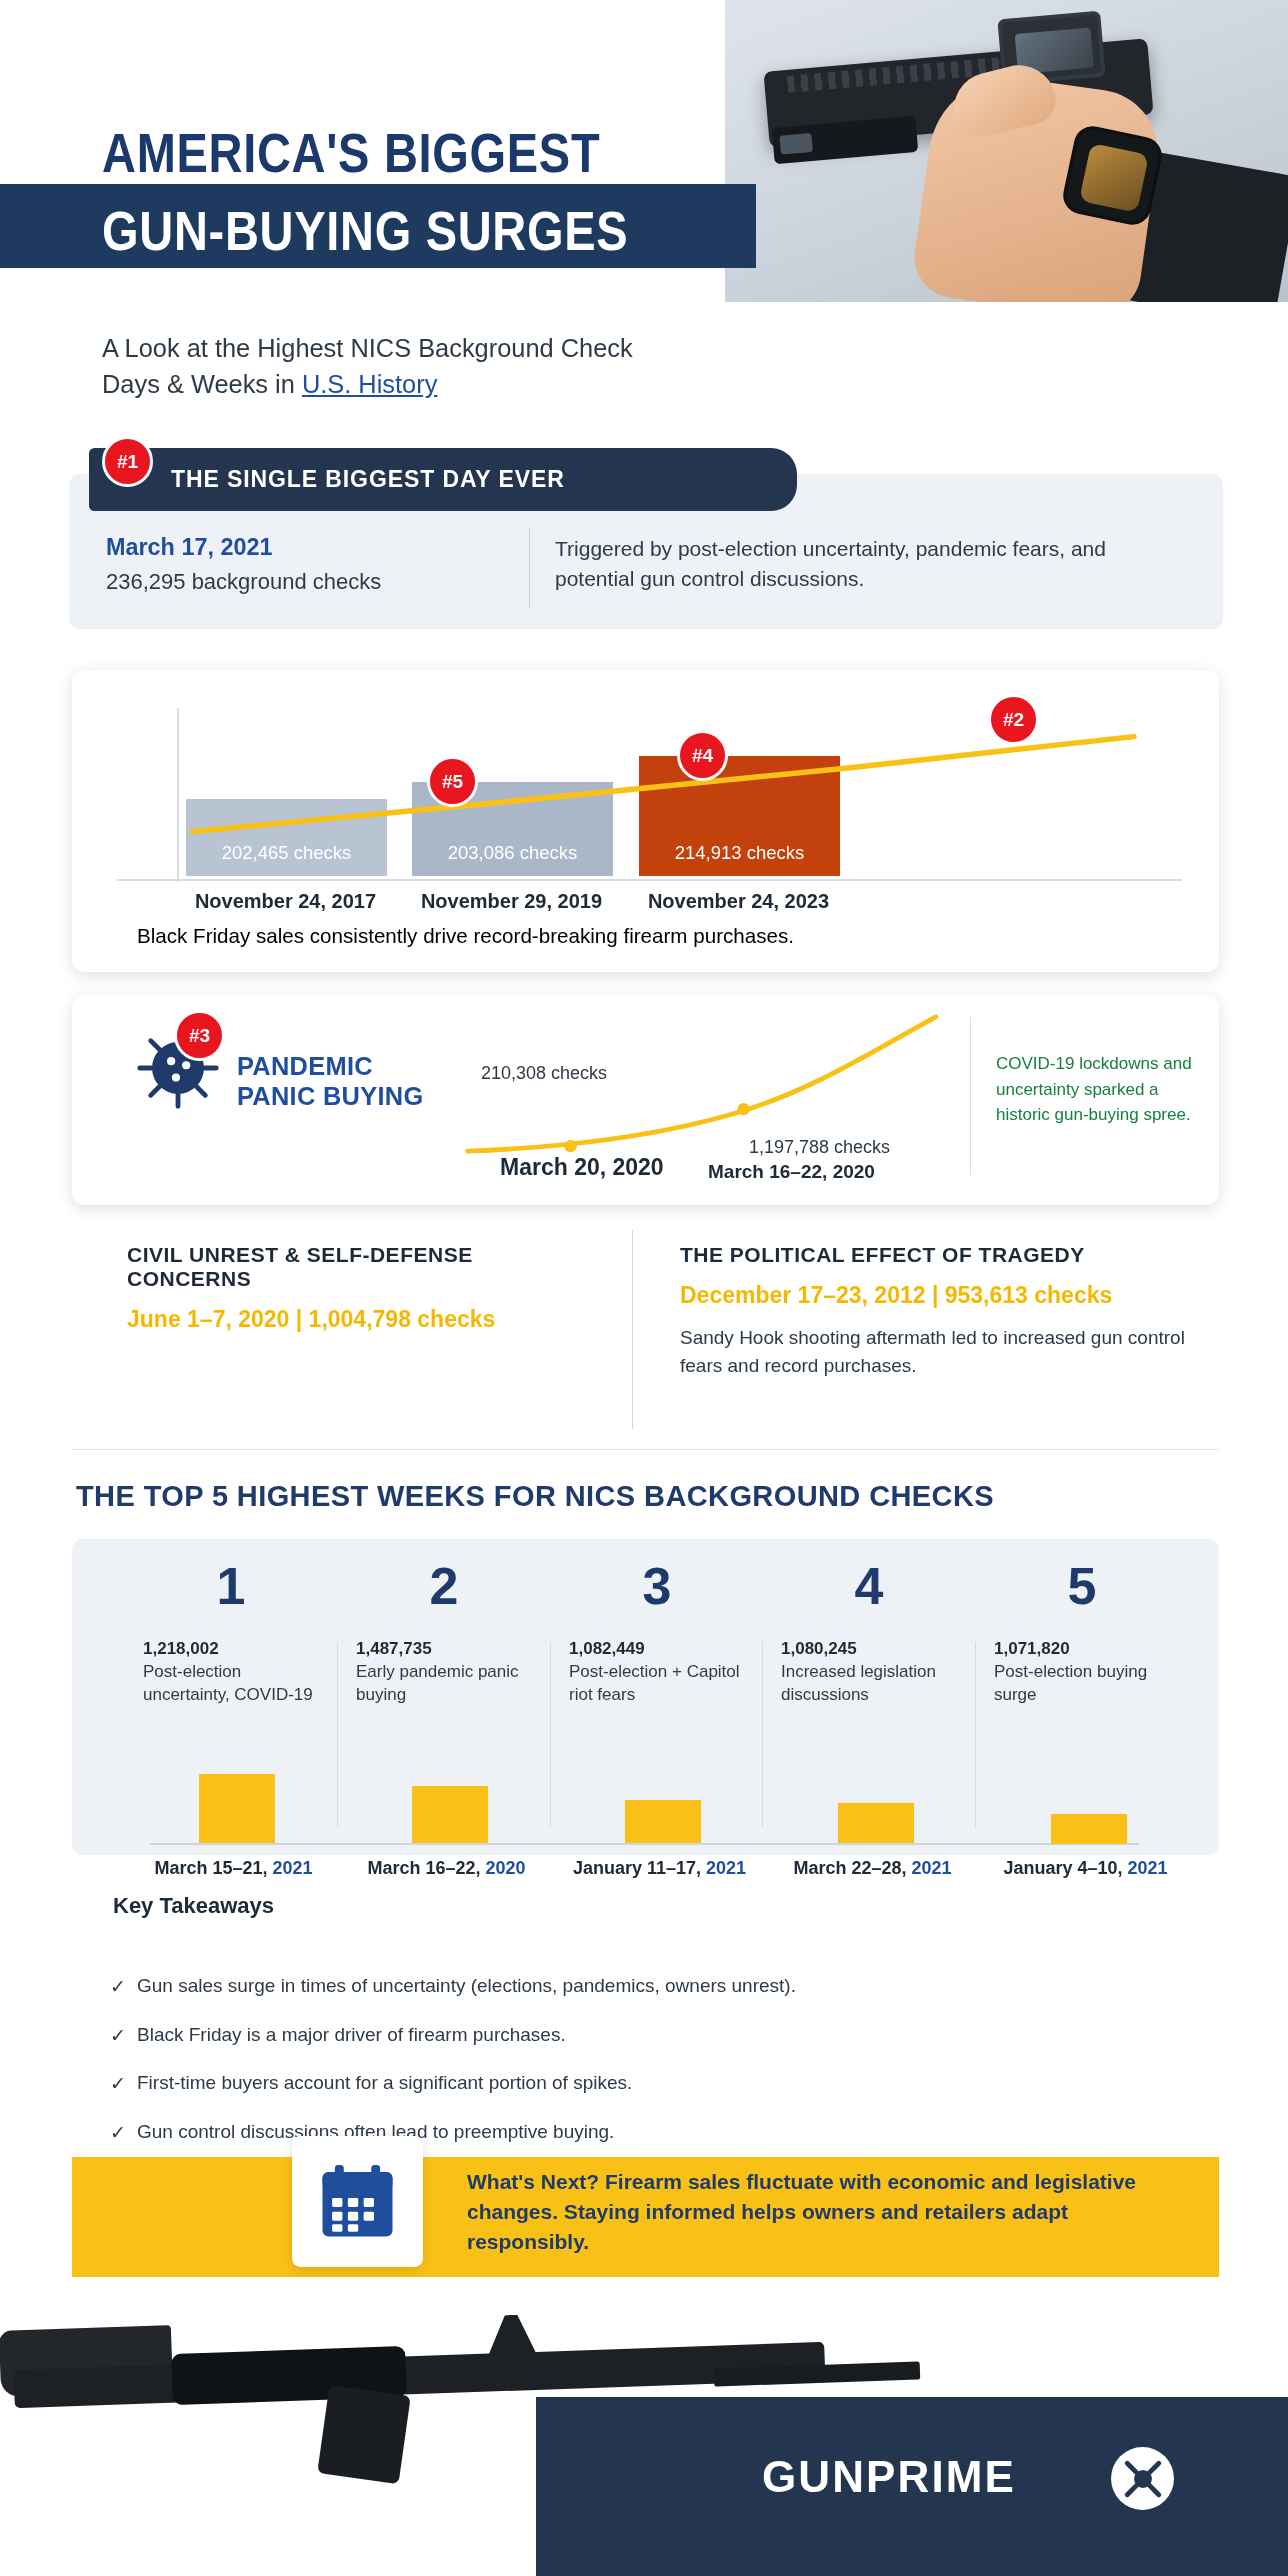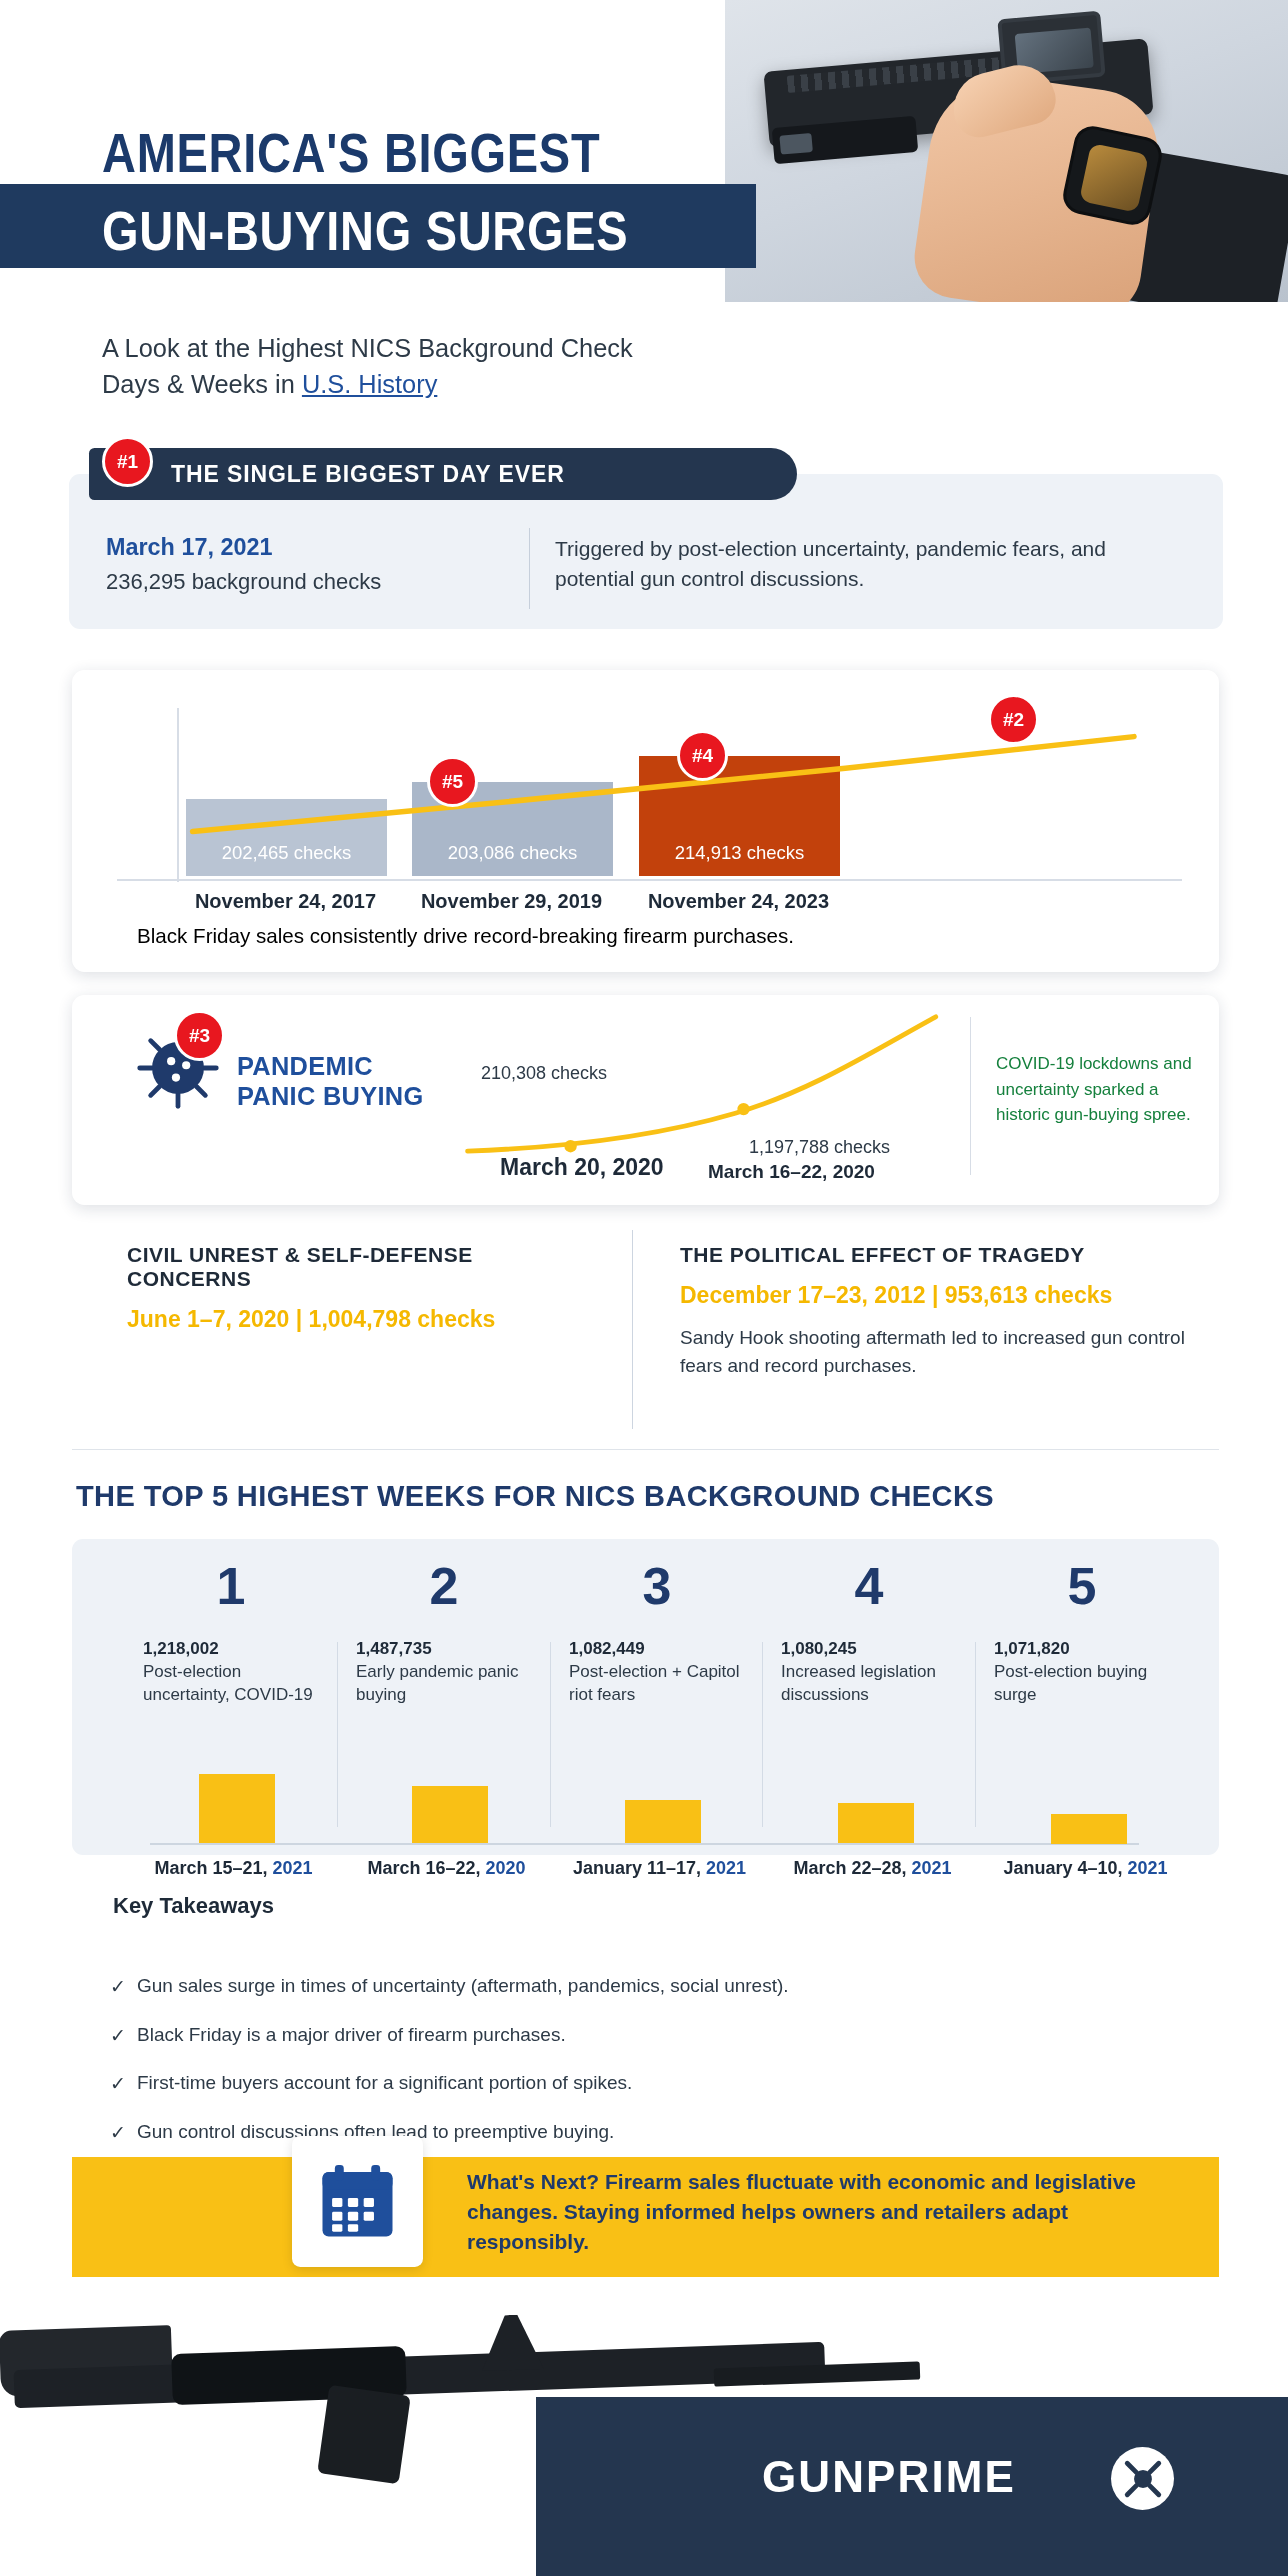--- a/index.html
+++ b/index.html
@@ -97,21 +97,21 @@
     font-size: 25.4px; color: #2d3a47; line-height: 1.42;
   }
   .subtitle .link { color: #1f4f9c; text-decoration: underline; }
 
   
   .sec1-card {
     position: absolute; left: 69px; top: 474px; width: 1154px; height: 155px;
     background: #eef2f7; border-radius: 11px;
   }
   .sec1-head {
-    position: absolute; left: 89px; top: 448px; width: 708px; height: 52px;
+    position: absolute; left: 89px; top: 448px; width: 708px; height: 63px;
     background: #24364f; border-radius: 5.5px 26px 26px 5.5px;
     display: flex; align-items: center; padding-left: 82px;
     color: #fff; font-size: 23px; font-weight: bold; letter-spacing: 0.9px;
   }
   .badge {
     position: absolute; width: 51px; height: 51px; border-radius: 50%;
     background: #e8171f; color: #fff; font-weight: bold; font-size: 19px;
     display: flex; align-items: center; justify-content: center;
     border: 3.4px solid #ffffff; z-index: 6;
   }
@@ -453,21 +453,21 @@
   <div class="w-xlabel" style="left:759px">
     <span>March 22–28, </span><span class="yr">2021</span>
   </div>
   <div class="w-xlabel" style="left:972px">
     <span>January 4–10, </span><span class="yr">2021</span>
   </div>
 
   <div class="kt-title">Key Takeaways</div>
 
   <div class="kt-check" style="top:1975px">✓</div>
-  <div class="kt-item" style="top:1975px">Gun sales surge in times of uncertainty (aftermath, pandemics, social unrest).</div>
+  <div class="kt-item" style="top:1975px">Gun sales surge in times of uncertainty (elections, pandemics, owners unrest).</div>
 
   <div class="kt-check" style="top:2024px">✓</div>
   <div class="kt-item" style="top:2024px">Black Friday is a major driver of firearm purchases.</div>
 
   <div class="kt-check" style="top:2072px">✓</div>
   <div class="kt-item" style="top:2072px">First-time buyers account for a significant portion of spikes.</div>
 
   <div class="kt-check" style="top:2121px">✓</div>
   <div class="kt-item" style="top:2121px">Gun control discussions often lead to preemptive buying.</div>
 

